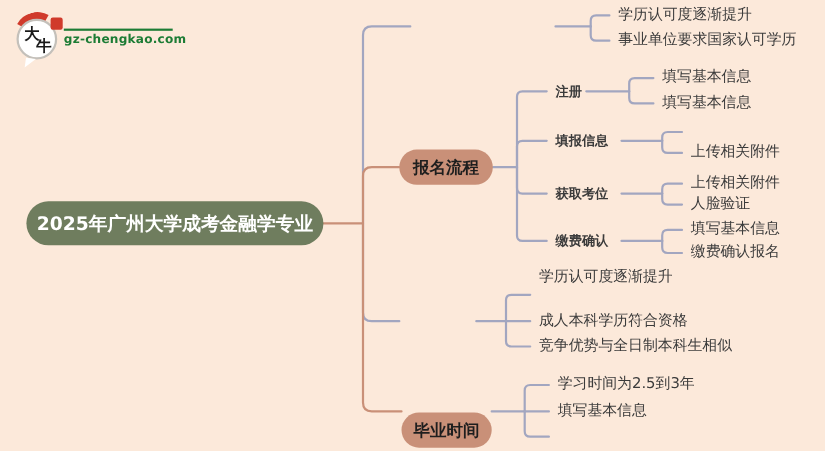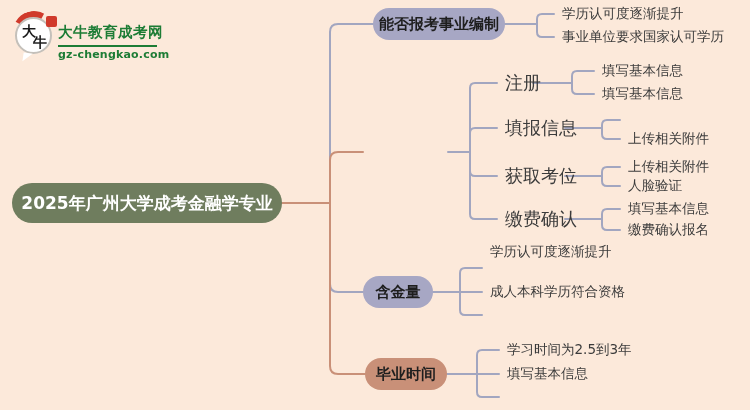--- a/index.html
+++ b/index.html
@@ -14,33 +14,33 @@
   svg.wires .ln-g{stroke:var(--line-grey,#a2a6c0);}
   svg.wires .ln-s{stroke:var(--line-salmon,#c99078);}
 
   .pill{
     position:absolute;display:flex;align-items:center;justify-content:center;
     border-radius:17px;font-weight:bold;color:var(--node-text,#222);
     white-space:nowrap;box-sizing:border-box;
   }
   .pill-root{
     background:var(--root-fill,#6f7d5e);color:var(--root-text,#fff);
-    left:12px;top:183px;width:270px;height:40px;border-radius:21px;font-size:17px;
+    left:24px;top:183px;width:270px;height:40px;border-radius:21px;font-size:17px;
   }
   .pill-purple{background:var(--purple-fill,#a7a7c4);}
   .pill-salmon{background:var(--salmon-fill,#c99078);}
   .pill-b{height:32px;font-size:15px;}
   #b1{left:373px;top:8px;width:132px;}
   #b2{left:363px;top:136px;width:85px;}
   #b3{left:363px;top:276px;width:70px;}
-  #b4{left:365px;top:358px;width:82px;}
+  #b4{left:365px;top:375px;width:82px;}
 
   .subtopic{
-    position:absolute;font-size:18px;line-height:16px;color:var(--leaf-text,#3b3b3b);
-    white-space:nowrap;font-weight:400;
+    position:absolute;font-size:12px;line-height:16px;color:var(--leaf-text,#3b3b3b);
+    white-space:nowrap;font-weight:700;
   }
   .leaf{
     position:absolute;font-size:13.5px;line-height:15px;color:var(--leaf-text,#3b3b3b);
     white-space:nowrap;
   }
 
   
   .logo{position:absolute;left:14px;top:10px;width:180px;height:54px;}
   .logo-bubble{
     position:absolute;left:1px;top:7px;width:37px;height:37px;background:#fff;
@@ -120,47 +120,46 @@
   </svg>
 
   <div class="logo">
     <div class="logo-arc"></div>
     <div class="logo-bubble"></div>
     <div class="logo-tail"></div>
     <div class="logo-seal"></div>
     <span class="logo-char c1">大</span>
     <span class="logo-char c2">牛</span>
     <div class="logo-text">
-      <div class="logo-title">大牛教育成考网</div>
       <div class="logo-rule"></div>
       <div class="logo-domain">gz-chengkao.com</div>
     </div>
   </div>
 
   <div class="pill pill-root">2025年广州大学成考金融学专业</div>
 
-  <div id="b1" class="pill pill-b pill-purple">能否报考事业编制</div>
-  <div id="b3" class="pill pill-b pill-purple">含金量</div>
+  <div id="b2" class="pill pill-b pill-salmon">报名流程</div>
   <div id="b4" class="pill pill-b pill-salmon">毕业时间</div>
 
   <div class="leaf" style="left:562px;top:6px">学历认可度逐渐提升</div>
   <div class="leaf" style="left:562px;top:29px">事业单位要求国家认可学历</div>
 
   <div class="subtopic" style="left:505px;top:75px">注册</div>
   <div class="subtopic" style="left:505px;top:120px">填报信息</div>
   <div class="subtopic" style="left:505px;top:168px">获取考位</div>
   <div class="subtopic" style="left:505px;top:211px">缴费确认</div>
 
   <div class="leaf" style="left:602px;top:63px">填写基本信息</div>
   <div class="leaf" style="left:602px;top:86px">填写基本信息</div>
   <div class="leaf" style="left:628px;top:131px">上传相关附件</div>
   <div class="leaf" style="left:628px;top:159px">上传相关附件</div>
   <div class="leaf" style="left:628px;top:178px">人脸验证</div>
   <div class="leaf" style="left:628px;top:201px">填写基本信息</div>
   <div class="leaf" style="left:628px;top:222px">缴费确认报名</div>
 
   <div class="leaf" style="left:490px;top:244px">学历认可度逐渐提升</div>
   <div class="leaf" style="left:490px;top:284px">成人本科学历符合资格</div>
+  <div class="leaf" style="left:490px;top:307px">竞争优势与全日制本科生相似</div>
 
   <div class="leaf" style="left:507px;top:342px">学习时间为2.5到3年</div>
   <div class="leaf" style="left:507px;top:366px">填写基本信息</div>
 
 </div>
 
 </body></html>

